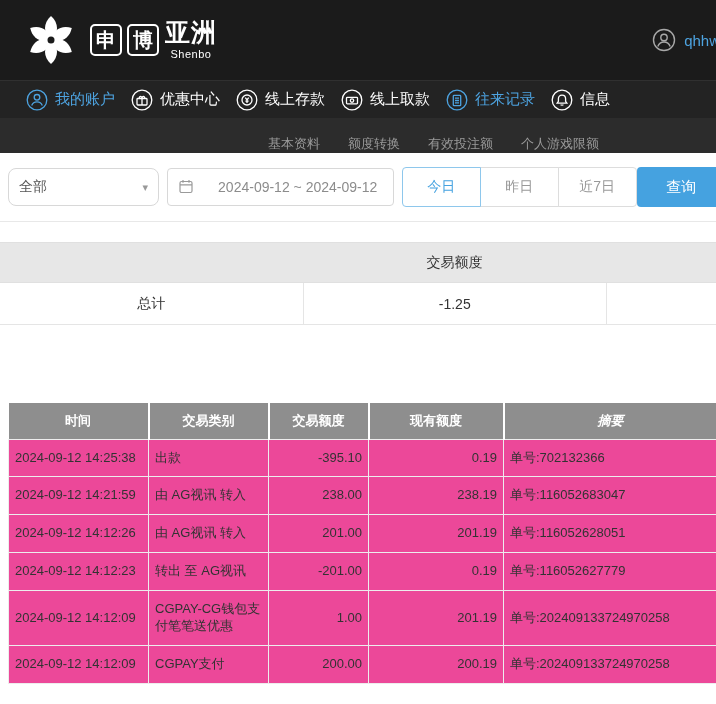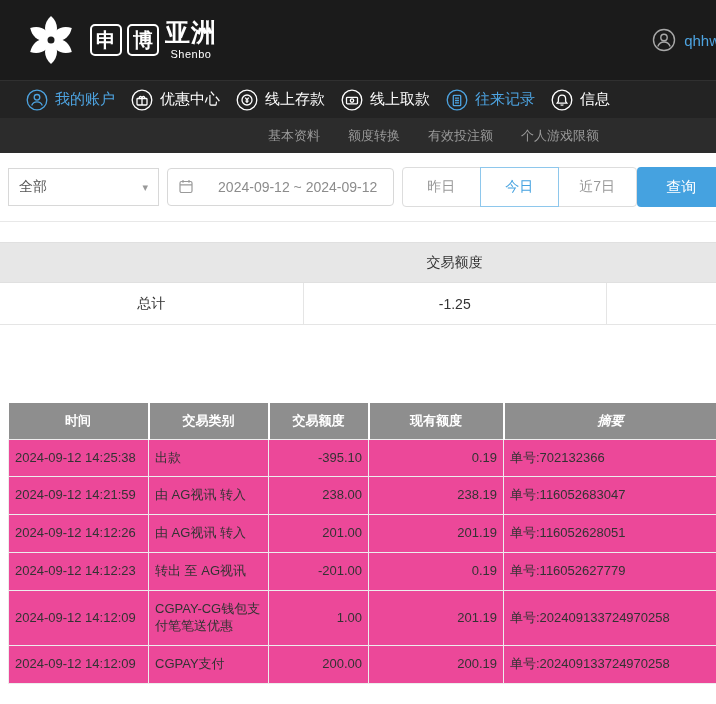--- a/index.html
+++ b/index.html
@@ -20,26 +20,26 @@
   .user-icon svg { display:block; }
   .username { color:#4da3e0; font-size:15px; white-space:nowrap; }
 
   
   .mainnav { height:38px; background:#232323; border-top:1px solid #303030; display:flex; align-items:center; gap:16px; padding-left:26px; }
   .nav-item { display:flex; align-items:center; gap:7px; color:#fff; font-size:15px; white-space:nowrap; cursor:pointer; flex:0 0 auto; }
   .nav-item.active { color:#4da3e0; }
   .nav-icon svg { display:block; }
 
   
-  .subnav { height:35px; background:#2c2c2c; display:flex; align-items:center; gap:28px; padding-left:268px; }
+  .subnav { height:35px; background:#2c2c2c; display:flex; align-items:flex-end; gap:28px; padding-left:268px; }
   .subnav-item { color:#9a9a9a; font-size:13px; white-space:nowrap; cursor:pointer; flex:0 0 auto; }
 
   
   .filterbar { display:flex; align-items:center; padding:14px 8px; border-bottom:1px solid #e8e8e8; background:#fff; }
-  .select-box { width:152px; height:38px; border:1px solid #d8d8d8; border-radius:0; display:flex; align-items:center; justify-content:space-between; padding:0 10px; color:#555; font-size:14px; cursor:pointer; background:#fff; }
+  .select-box { width:152px; height:38px; border:1px solid #d8d8d8; border-radius:8px; display:flex; align-items:center; justify-content:space-between; padding:0 10px; color:#555; font-size:14px; cursor:pointer; background:#fff; }
   .chevron { color:#999; font-size:11px; }
   .date-box { width:228px; height:38px; border:1px solid #d8d8d8; border-radius:4px; display:flex; align-items:center; gap:24px; padding:0 10px; color:#8c8c8c; font-size:14px; margin-left:8px; cursor:pointer; background:#fff; }
   .btn-group { display:flex; margin-left:8px; }
   .quick-btn { width:79px; height:40px; border:1px solid #ddd; background:#fff; color:#999; font-size:14px; display:flex; align-items:center; justify-content:center; margin-left:-1px; cursor:pointer; position:relative; }
   .quick-btn:first-child { border-radius:4px 0 0 4px; margin-left:0; }
   .quick-btn:last-child { border-radius:0 4px 4px 0; }
   .quick-btn.active { color:#45a2e0; border-color:#8ec7ec; z-index:1; }
   .search-btn { margin-left:auto; margin-right:-18px; width:90px; height:40px; background:#45a2e0; color:#fff; font-size:15px; border:none; border-radius:4px; display:flex; align-items:center; justify-content:center; cursor:pointer; }
 
   
@@ -172,22 +172,22 @@
     <div class="date-box">
       <span>
         <svg width="16" height="16" viewBox="0 0 16 16" fill="none" stroke="#9a9a9a" stroke-width="1.2" aria-hidden="true">
           <rect x="2" y="3.5" width="12" height="11" rx="1.5"></rect>
             <path d="M2,6.8 H14 M5,2 V4.8 M11,2 V4.8"></path>
         </svg>
       </span>
       <span>2024-09-12 ~ 2024-09-12</span>
     </div>
     <div class="btn-group">
+      <button class="quick-btn active">今日</button>
       <button class="quick-btn">昨日</button>
-      <button class="quick-btn active">今日</button>
       <button class="quick-btn">近7日</button>
     </div>
     <button class="search-btn">查询</button>
   </div>
 
   <table class="summary">
     <thead>
       <tr>
         <th colspan="3">交易额度</th>
       </tr>

